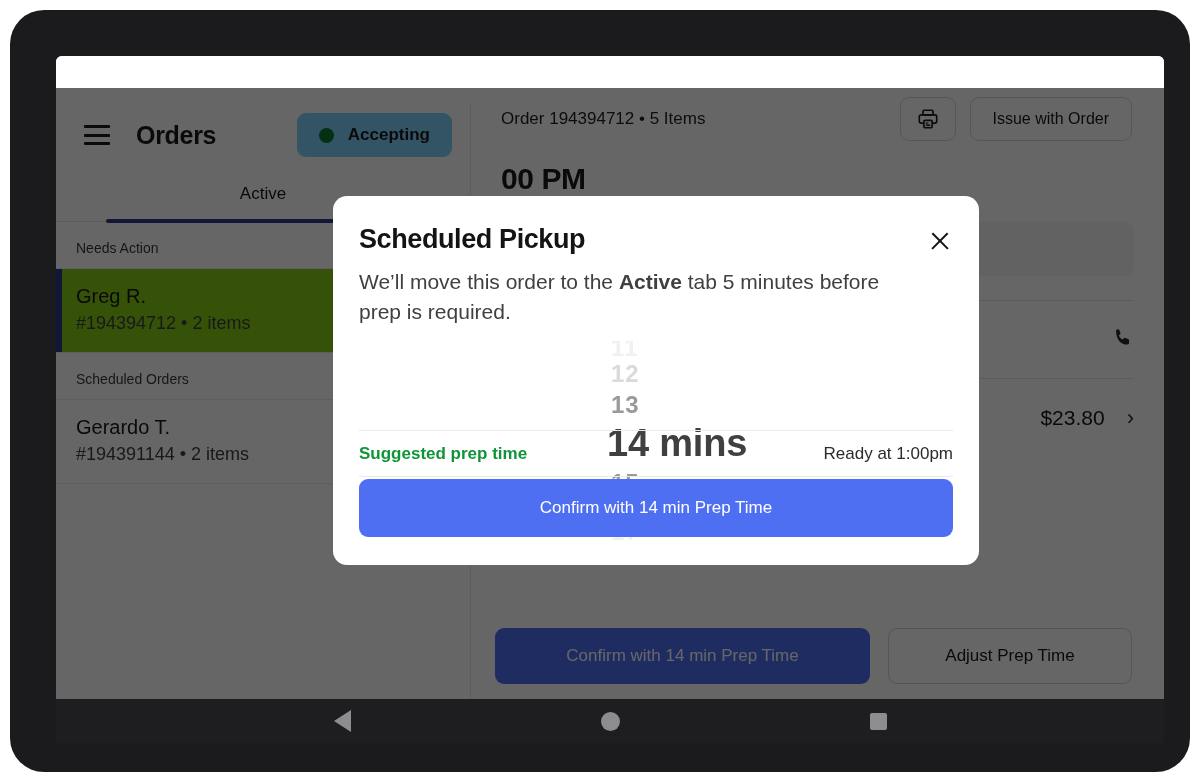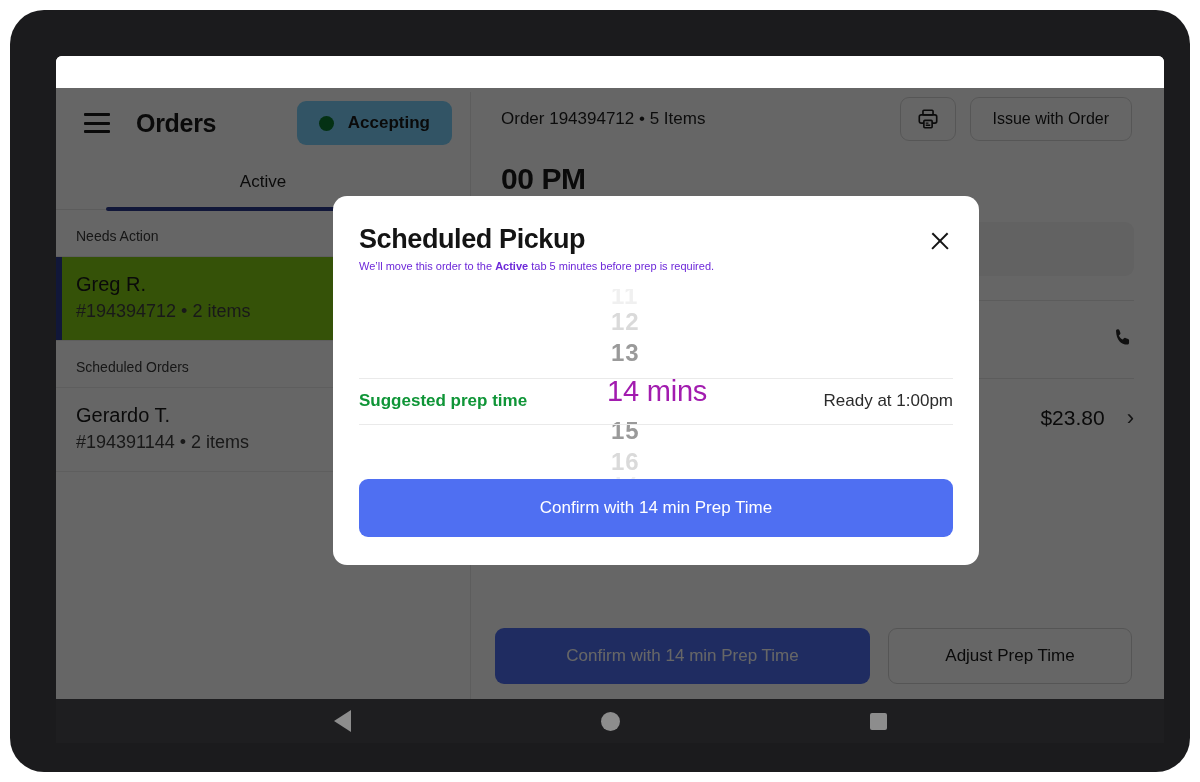--- a/index.html
+++ b/index.html
@@ -45,21 +45,21 @@
   #scrim {
     position: absolute;
     left: 0; top: 0; width: 100%; height: 100%;
     background: rgba(0,0,0,0.60);
     z-index: 40;
   }
 
   
   #sidebar {
     position: absolute;
-    left: 0; top: 4px;
+    left: 0; top: 16px;
     width: 415px; height: 100%;
     background: #ffffff;
     border-right: 1px solid #e8e8e8;
   }
   #sidebar-header {
     height: 62px;
     display: flex;
     align-items: center;
     padding: 0 18px 0 28px;
   }
@@ -264,22 +264,22 @@
   #modal-close-icon::after {
     content: "";
     position: absolute; left: 2px; top: 12px;
     width: 22px; height: 2.4px;
     background: #141414;
   }
   #modal-close-icon::before { transform: rotate(45deg); }
   #modal-close-icon::after  { transform: rotate(-45deg); }
 
   #modal-subtitle {
-    margin-top: 4px;
-    font-size: 11px; line-height: 1.44; color: #6d28d9;
+    margin-top: 12px;
+    font-size: 21px; line-height: 1.44; color: #404040;
     max-width: 545px;
   }
   #modal-subtitle b { font-weight: 700; }
 
   
   #picker {
     position: relative;
     margin-top: 14px;
     height: 222px;
   }
@@ -315,21 +315,21 @@
     width: 100%;
     text-align: left;
     padding-left: 252px;
     letter-spacing: 1px;
   }
   .wheel-item.o1 { color: #f0f0f0; height: 17px; line-height: 14px; overflow: hidden; }
   .wheel-item.o2 { color: #dadada; }
   .wheel-item.o3 { color: #9a9a9a; }
   .wheel-item.selected {
     height: 47px; line-height: 47px;
-    font-size: 29px; font-weight: 400; color: #a21caf;
+    font-size: 38px; font-weight: 700; color: #404040;
     letter-spacing: -0.2px;
     padding-left: 248px;
   }
   .wheel-item.o1b { color: #f0f0f0; height: 17px; line-height: 6px; overflow: hidden; }
 
   #modal-confirm-button {
     position: absolute;
     left: 26px; right: 26px; bottom: 28px;
     height: 58px;
     background: #4f6ff2;

